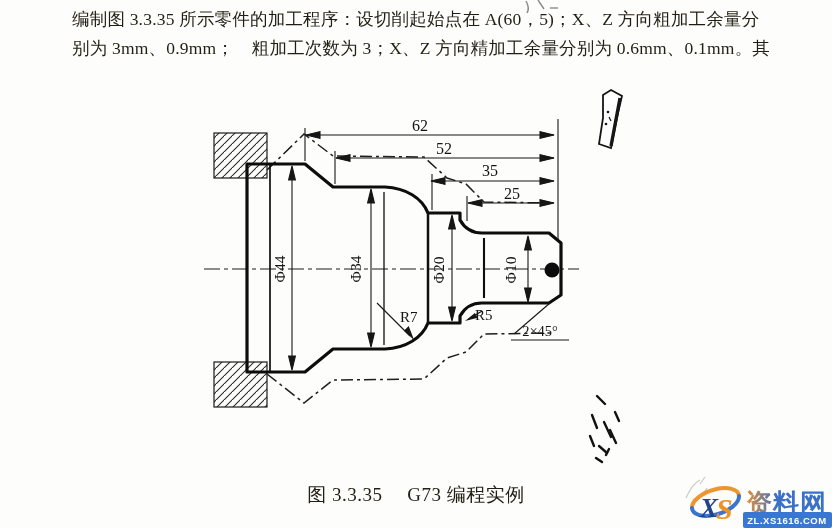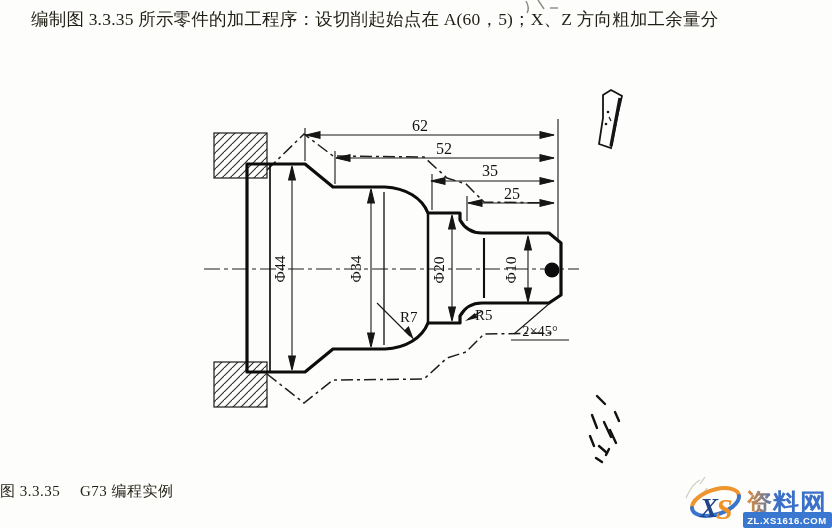--- a/index.html
+++ b/index.html
@@ -7,36 +7,37 @@
     width:832px;height:528px;position:relative;overflow:hidden;
     background:#fdfdfb;
     font-family:"Liberation Serif","DejaVu Serif",serif;
   }
   .page{position:absolute;inset:0;}
   .para{
     position:absolute;left:31px;top:5px;width:774px;
     font-size:17.5px;line-height:28.5px;color:#211f15;
     letter-spacing:0.2px;
   }
-  .para .tline{white-space:nowrap;}
+  .para .tline{white-space:nowrap;margin-left:41px;}
   .drawing-svg{position:absolute;left:0;top:0;}
   .caption{
-    position:absolute;left:0;right:0;top:482px;
-    font-size:15px;color:#211f15;letter-spacing:0.5px;
+    position:absolute;left:0;right:0;top:482px;text-align:center;
+    font-size:19px;color:#211f15;letter-spacing:0.5px;
   }
   .dimtext{font-family:"Liberation Serif","DejaVu Serif",serif;fill:#141414;}
   .wm-url{font-family:"Liberation Sans","DejaVu Sans",sans-serif;font-weight:bold;}
 </style>
 </head>
 <body>
 
 <div class="page">
 
   <div class="para">
     <div class="tline">编制图 3.3.35 所示零件的加工程序：设切削起始点在 A(60，5)；X、Z 方向粗加工余量分</div>
+    <div class="tline">别为 3mm、0.9mm；　粗加工次数为 3；X、Z 方向精加工余量分别为 0.6mm、0.1mm。其</div>
   </div>
 
   <svg class="drawing-svg" width="832" height="528" viewBox="0 0 832 528">
     <defs>
       <pattern id="hatch" width="8" height="8" patternUnits="userSpaceOnUse">
         <path d="M-1,9 L9,-1" stroke="#2a2a2a" stroke-width="1.1"></path>
         <path d="M-1,17 L17,-1" stroke="#2a2a2a" stroke-width="1.1"></path>
       </pattern>
       <linearGradient id="wmgrad" x1="0" y1="0" x2="1" y2="0">
         <stop offset="0" stop-color="#e89033"></stop>

